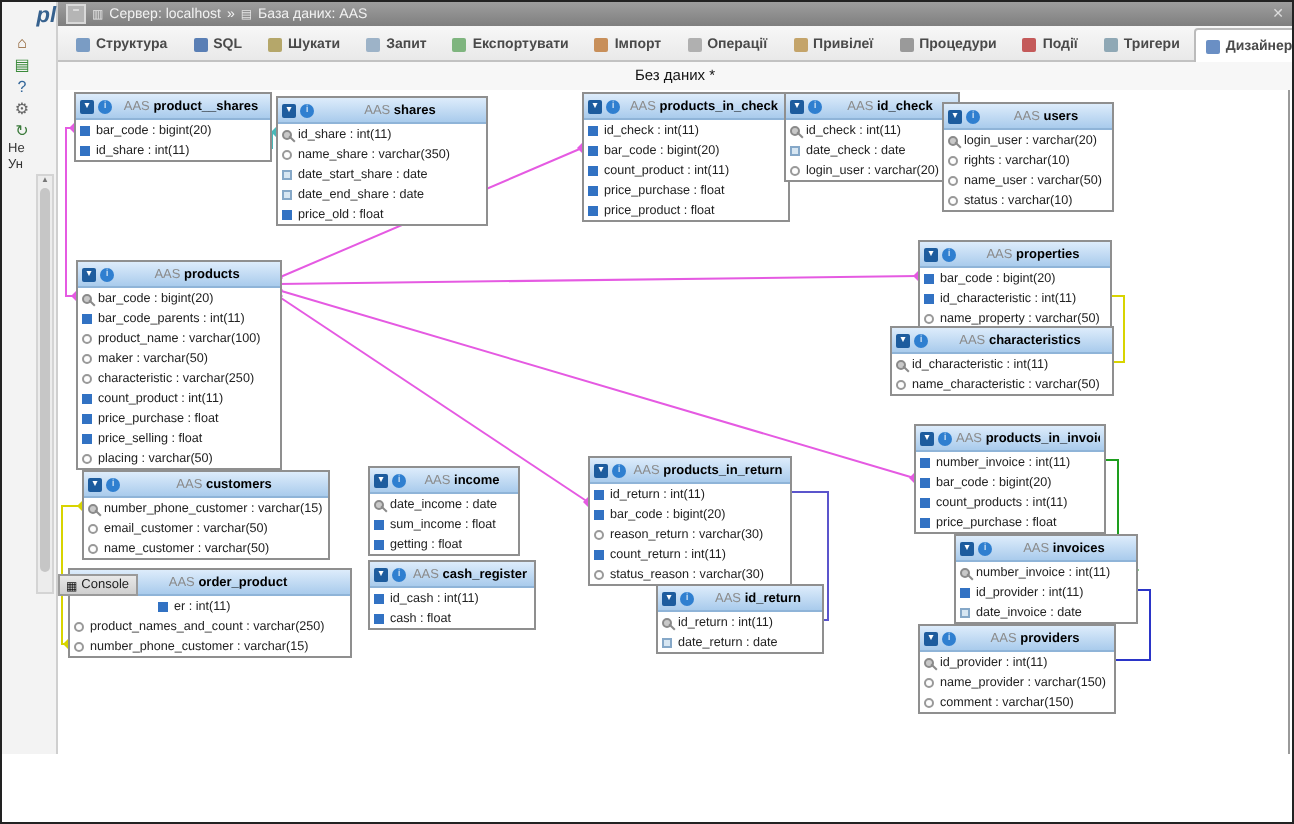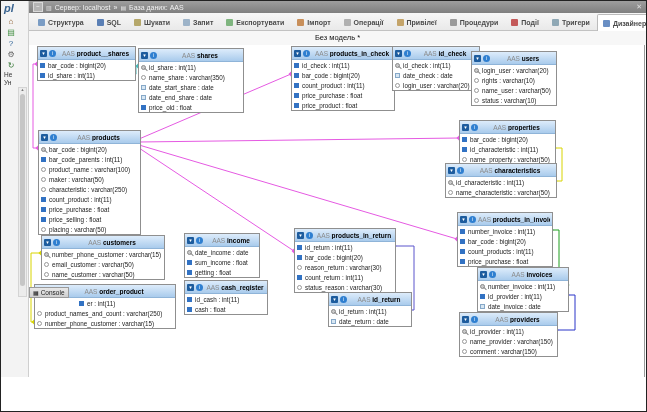--- a/index.html
+++ b/index.html
@@ -16,21 +16,21 @@
     border-bottom:1px solid #c2c2c2;display:flex;align-items:flex-end;padding-left:3px;gap:1px;z-index:4;box-sizing:border-box;}
   .tab{display:flex;align-items:center;gap:3px;padding:2px 5px;font-size:7px;font-weight:bold;color:#4a4a4a;
     border:1px solid transparent;border-bottom:none;height:12px;white-space:nowrap;}
   .tab.active{background:#fff;border-color:#bbb;border-radius:2px 2px 0 0;position:relative;top:1px;}
   .tic{width:7px;height:7px;border-radius:1px;flex:none;}
   
   .subtitle{position:absolute;left:28px;top:30px;right:0;height:14px;background:#f7f7f7;text-align:center;
     font-size:7.5px;color:#111;line-height:14px;z-index:3;}
   
   .sidebar{position:absolute;left:0;top:0;width:28px;height:376px;background:#f3f3f3;border-right:1px solid #cfcfcf;z-index:5;box-sizing:border-box;}
-  .logo{font-size:11px;font-style:italic;font-weight:bold;color:#36618e;padding:1px 0 2px 3px;}
+  .logo{font-size:11px;font-style:italic;font-weight:bold;color:#36618e;padding:1px 0 2px 3px;text-align:right;}
   .side-ic{display:block;width:20px;text-align:center;font-size:8px;height:11px;line-height:11px;}
   .side-lb{display:block;font-size:6.5px;color:#333;padding-left:3px;height:8px;line-height:8px;}
   .sscroll{position:absolute;left:17px;top:86px;width:9px;height:210px;background:#ececec;border:1px solid #d4d4d4;box-sizing:border-box;}
   .sarrow{position:absolute;left:0;top:-1px;width:7px;font-size:4px;color:#777;text-align:center;}
   .sthumb{position:absolute;left:1px;top:6px;width:5px;height:192px;background:#c6c6c6;border-radius:3px;}
   
   .rborder{position:absolute;left:643px;top:44px;bottom:0;width:1px;background:#9a9a9a;z-index:1;}
   #wires{position:absolute;left:0;top:0;z-index:1;}
   
   .tbl{position:absolute;background:#fff;border:1px solid #8f8f8f;z-index:2;font-size:6.3px;}
@@ -132,21 +132,21 @@
         <div class="tab">
           <span class="tic" style="background: rgb(143, 168, 181);"></span>
           <span>Тригери</span>
         </div>
         <div class="tab active">
           <span class="tic" style="background: rgb(106, 143, 196);"></span>
           <span>Дизайнер</span>
         </div>
       </div>
 
-    <div class="subtitle">Без модель *</div>
+    <div class="subtitle">Без даних *</div>
 
     <div class="rborder"></div>
 
     <svg id="wires" width="645" height="376" viewBox="0 0 645 376">
         <polyline points="133,73 135,73 135,65 137,65" fill="none" stroke="#49b8b8" stroke-width="1"></polyline>
         <path d="M 130.5 73 L 133 70.5 L 135.5 73 L 133 75.5 Z" fill="#49b8b8"></path>
         <path d="M 134.5 65 L 137 62.5 L 139.5 65 L 137 67.5 Z" fill="#49b8b8"></path>
         <polyline points="36,63 32,63 32,147 37,147" fill="none" stroke="#e55ae2" stroke-width="1"></polyline>
         <path d="M 33.5 63 L 36 60.5 L 38.5 63 L 36 65.5 Z" fill="#e55ae2"></path>
         <path d="M 34.5 147 L 37 144.5 L 39.5 147 L 37 149.5 Z" fill="#e55ae2"></path>

